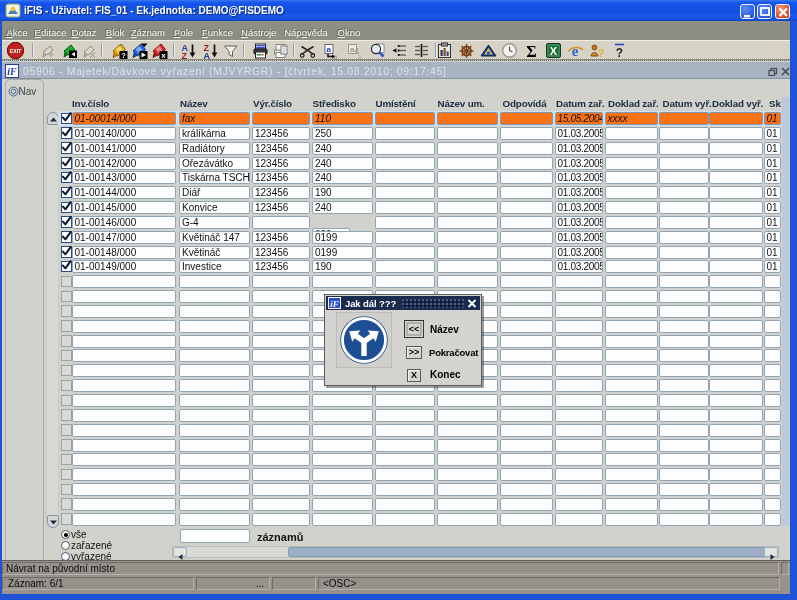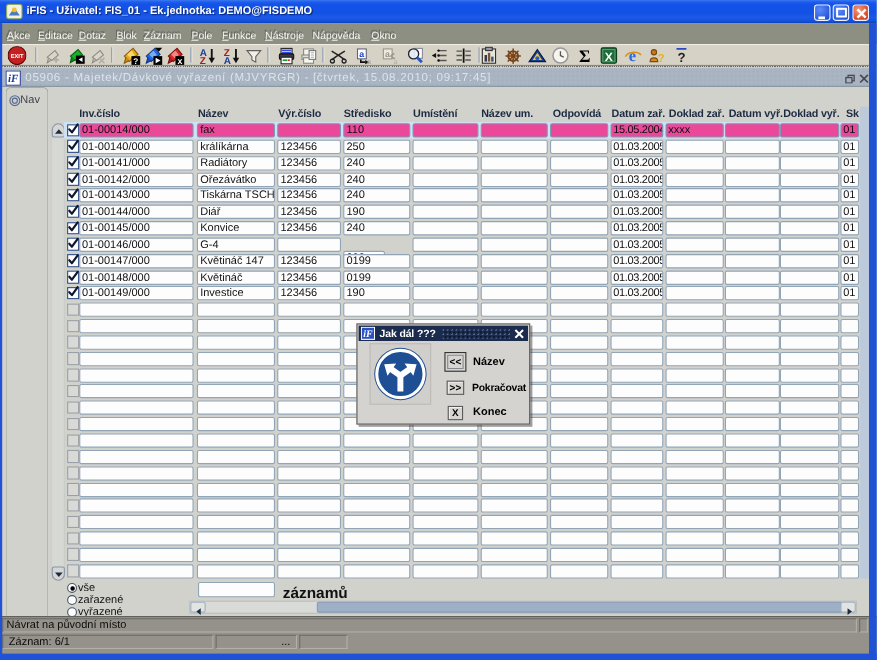--- a/index.html
+++ b/index.html
@@ -50,37 +50,37 @@
   
   .vsb-track { left:44px; top:52px; width:13px; height:414px; background:#d6d8d4; border:1px solid #caccc8; }
   .sbtn { position:absolute; width:12px; height:13px; background:#d6d7d3; border:1px solid #8494aa; }
   .sbtn.up { border-radius:6px 6px 2px 2px; }
   .sbtn.dn { border-radius:2px 2px 6px 6px; }
   .sbtn svg { position:absolute; left:0; top:0; }
 
   
   .fld { position:absolute; height:13px; background:#fdfdfd; border:1px solid #92a5b7; border-radius:2px;
          font-size:10px; line-height:12.8px; color:#111; padding-left:2px; overflow:hidden; white-space:nowrap;}
-  .fld.sel { background:#ec4899; border-color:#7d99b5; }
+  .fld.sel { background:#f97316; border-color:#7d99b5;font-style:italic; }
   .fld.dt { letter-spacing:-0.3px; }
   .cb { position:absolute; width:11.5px; height:11.5px; background:#fff; border:1.3px solid #2a4a86; }
   .cb.off { background:#d9dad6; border:1px solid #9aa0a8; }
   .cb svg { position:absolute; left:-1px; top:-1.5px; overflow:visible;}
   .hdr { position:absolute; top:98px; font-size:9.8px; font-weight:bold; color:#1d2b42; letter-spacing:-0.15px;}
 
   
   #rstrip { left:779.5px; top:37px; width:9px; height:429px; background:#bccadb; }
 
   
   .radio { position:absolute; width:9px; height:9px; border-radius:50%; background:#fdfdfd; border:1px solid #4a5564; }
   .radio.on::after { content:""; position:absolute; left:2px; top:2px; width:3.5px; height:3.5px; border-radius:50%; background:#000; }
   .rlbl { position:absolute; font-size:10px; color:#111; }
 
   #cntbox { left:180px; top:529px; width:70px; height:14px; background:#fdfdfd; border:1px solid #92a5b7; border-radius:2px;}
-  #cntlbl { left:257px; top:531px; font-size:14px; font-weight:bold; color:#111; }
+  #cntlbl { left:257px; top:531px; font-size:11px; font-weight:bold; color:#111; }
 
   
   #hsb { left:172px; top:546px; width:607px; height:12px; background:#d9dbd8; border:1px solid #b9bdb9; }
   #hsb .la { position:absolute; left:0; top:0; width:14px; height:10px; background:#e2e4e1; border:1px solid #9eb0c2; border-radius:2px;}
   #hsb .ra { position:absolute; right:0; top:0; width:14px; height:10px; background:#e2e4e1; border:1px solid #9eb0c2; border-radius:2px;}
   #hsb .thumb { position:absolute; left:115px; top:0; width:478px; height:10px; background:#9db0c8; border:1px solid #8799b2; border-radius:2px;}
 
   
   #sbar { left:0px; top:560px; width:797px; height:34px; background:#94928a; border-top:1px solid #62605a; }
   .scell { position:absolute; border:1px solid; border-color:#6e6c64 #b2b0a8 #b2b0a8 #6e6c64; font-size:10px; color:#0c0c0c; line-height:11.5px; }
@@ -786,20 +786,21 @@
       <div class="ra"><svg width="14" height="10">
           <path d="M5.5 2 L9.5 5 L5.5 8 Z" fill="#1d2b42"></path>
         </svg></div>
     </div>
 <div id="sbar" class="abs"></div>
 <div class="scell abs" style="left:2px;top:561.5px;width:777px;height:13px;padding-left:3px">Návrat na původní místo</div>
 <div class="scell abs" style="left:781px;top:561.5px;width:8px;height:13px"></div>
 <div class="scell abs" style="left:2px;top:577px;width:192px;height:13px;padding-left:5px">Záznam: 6/1</div>
 <div class="scell abs" style="left:196px;top:577px;width:74px;height:13px;text-align:right;padding-right:5px">...</div>
 <div class="scell abs" style="left:272px;top:577px;width:44px;height:13px"></div>
+<div class="scell abs" style="left:318px;top:577px;width:462px;height:13px;padding-left:4px">&lt;OSC&gt;</div>
 <div id="bborder" class="abs"></div>
 <div id="lborder" class="abs"></div>
 <div id="rborder" class="abs"></div>
 <div id="dlg" class="abs">
 <div id="dlgtitle">
 <svg class="abs" style="left:2px;top:1px" width="13" height="12">
           <rect x="0.5" y="0.5" width="12" height="11" fill="#2a50c8" stroke="#fff"></rect>
           <text x="6.5" y="9.5" font-size="9" font-style="italic" font-weight="bold" fill="#fff" text-anchor="middle" font-family="Liberation Serif">iF</text>
         </svg>
 <div class="txt">Jak dál ???</div>

